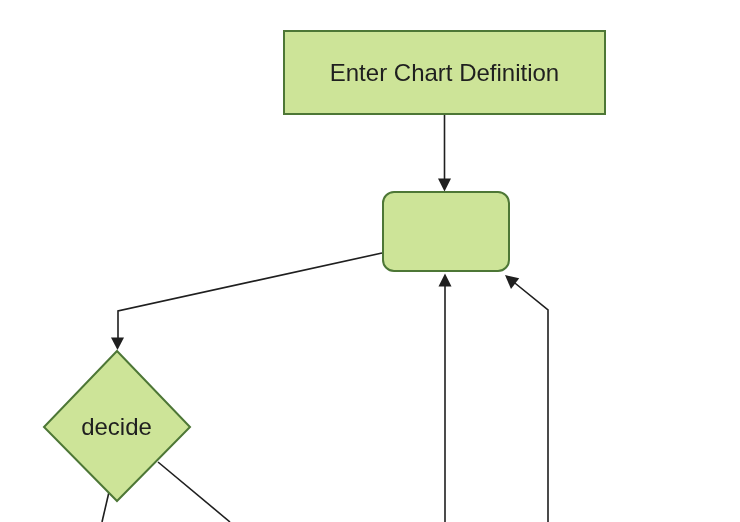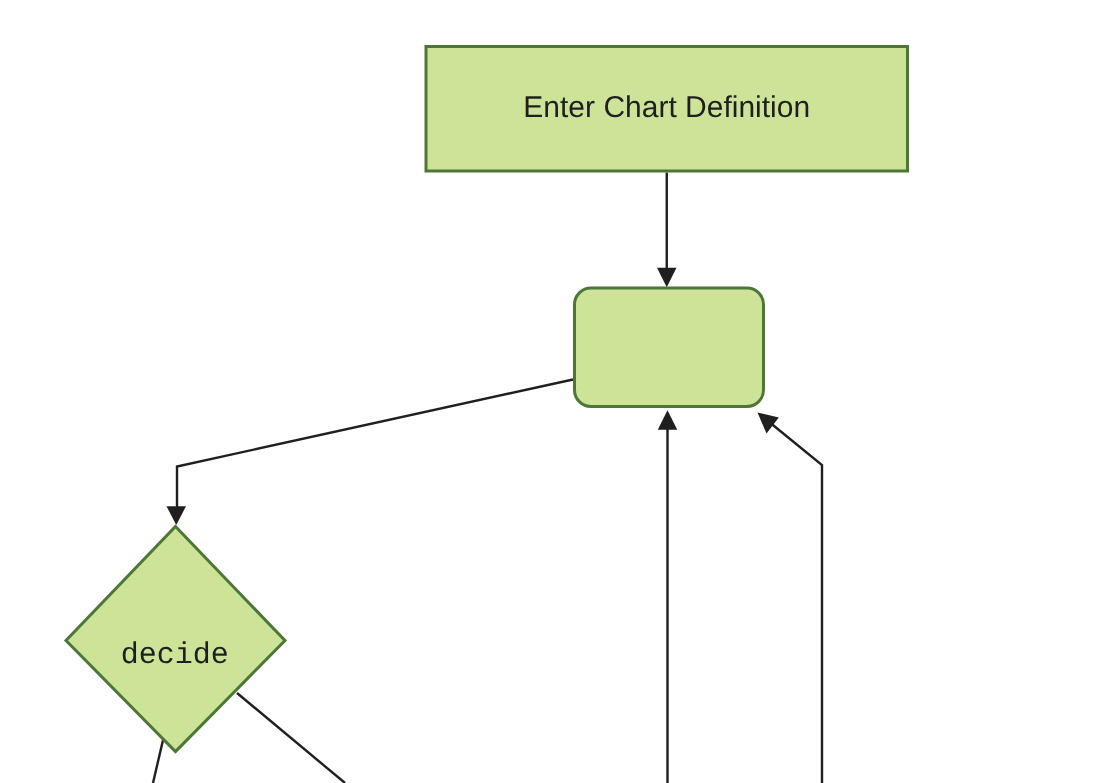--- a/index.html
+++ b/index.html
@@ -35,29 +35,29 @@
   .arrowhead {
     fill: var(--edge-color, #1f1f1f);
     stroke: none;
   }
   .node-label {
     position: absolute;
     display: flex;
     align-items: center;
     justify-content: center;
     text-align: left;
-    font-size: 20px;
+    font-size: 24px;
     color: var(--text-color, #1f1f1f);
     pointer-events: none;
     white-space: nowrap;
     border-radius: 28px;
   }
   #label-enter { left: 284px; top: 30px;  width: 321px; height: 85px; }
   #label-preview { left: 383px; top: 191px; width: 126px; height: 81px; }
-  #label-decide { left: 43px;  top: 362px; width: 147px; height: 151px; font-family: Liberation Mono, monospace; }
+  #label-decide { left: 43px;  top: 351px; width: 147px; height: 151px; }
 </style>
 </head>
 <body>
 
 <div id="canvas">
 
   <svg id="edges-svg" viewBox="0 0 740 522" xmlns="http://www.w3.org/2000/svg">
 
     <g>
       <line class="edge-line" x1="444.5" y1="115" x2="444.5" y2="181"></line>

